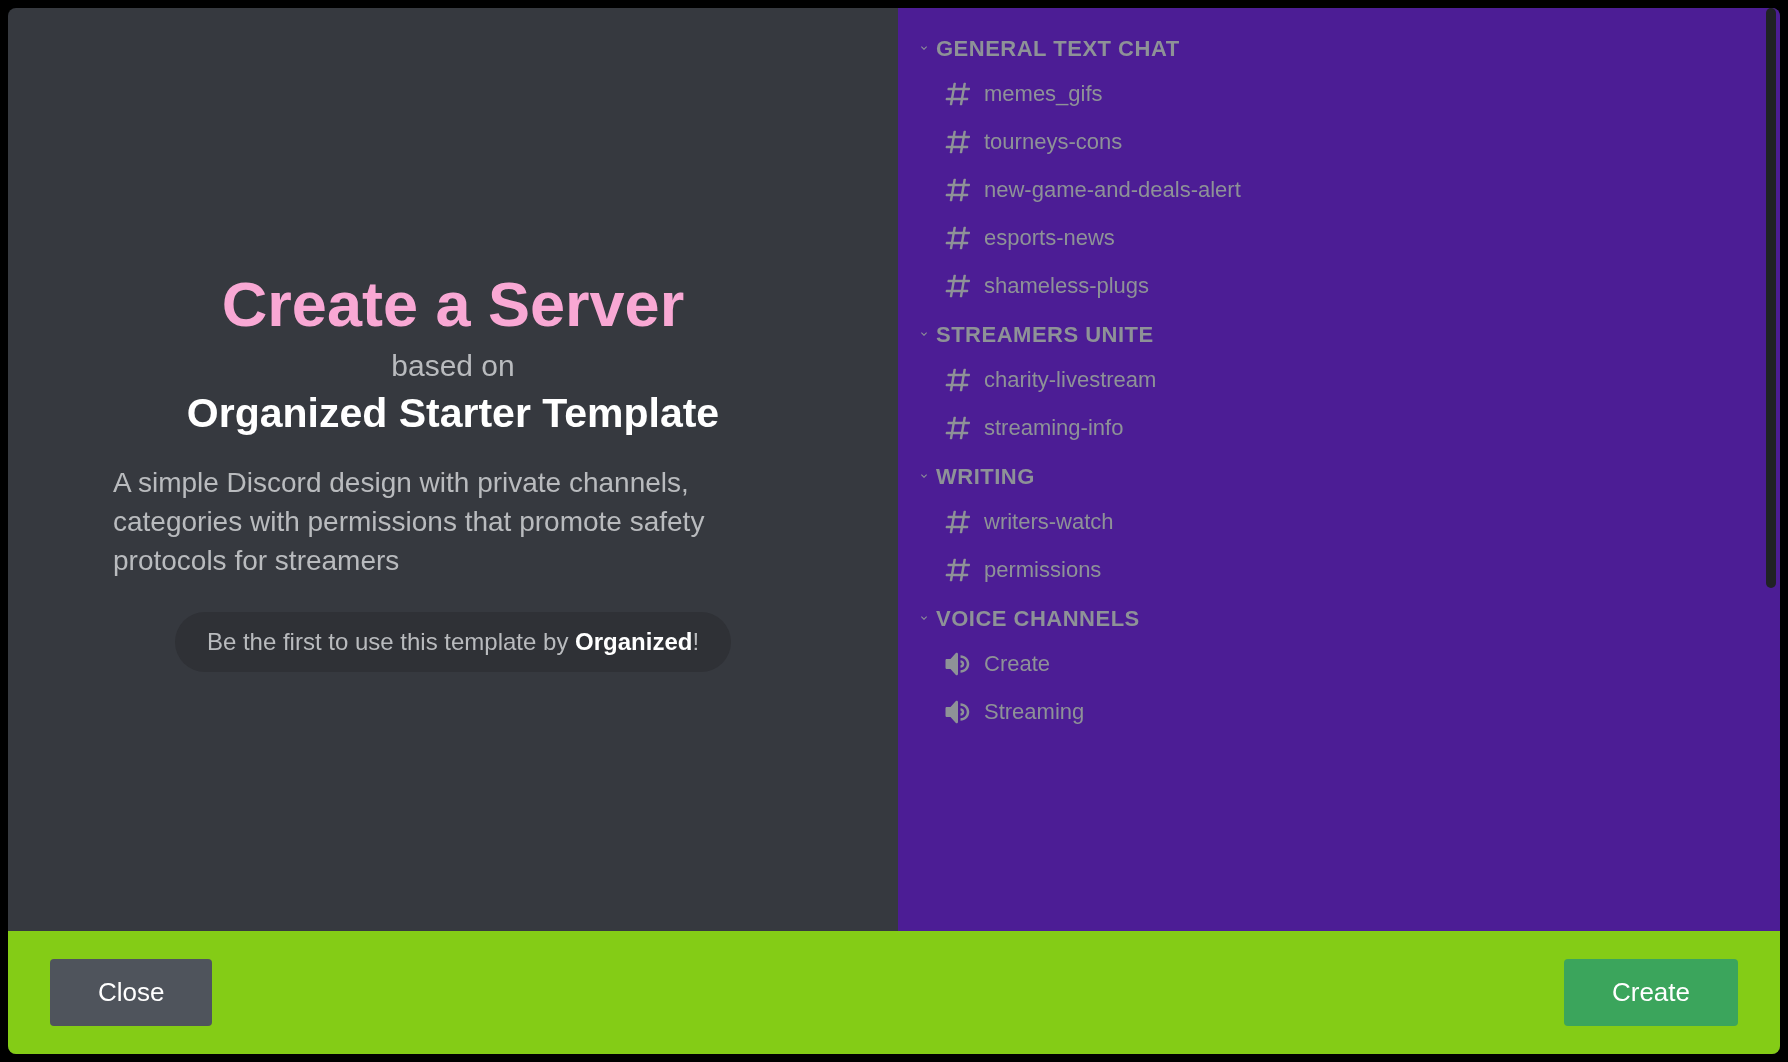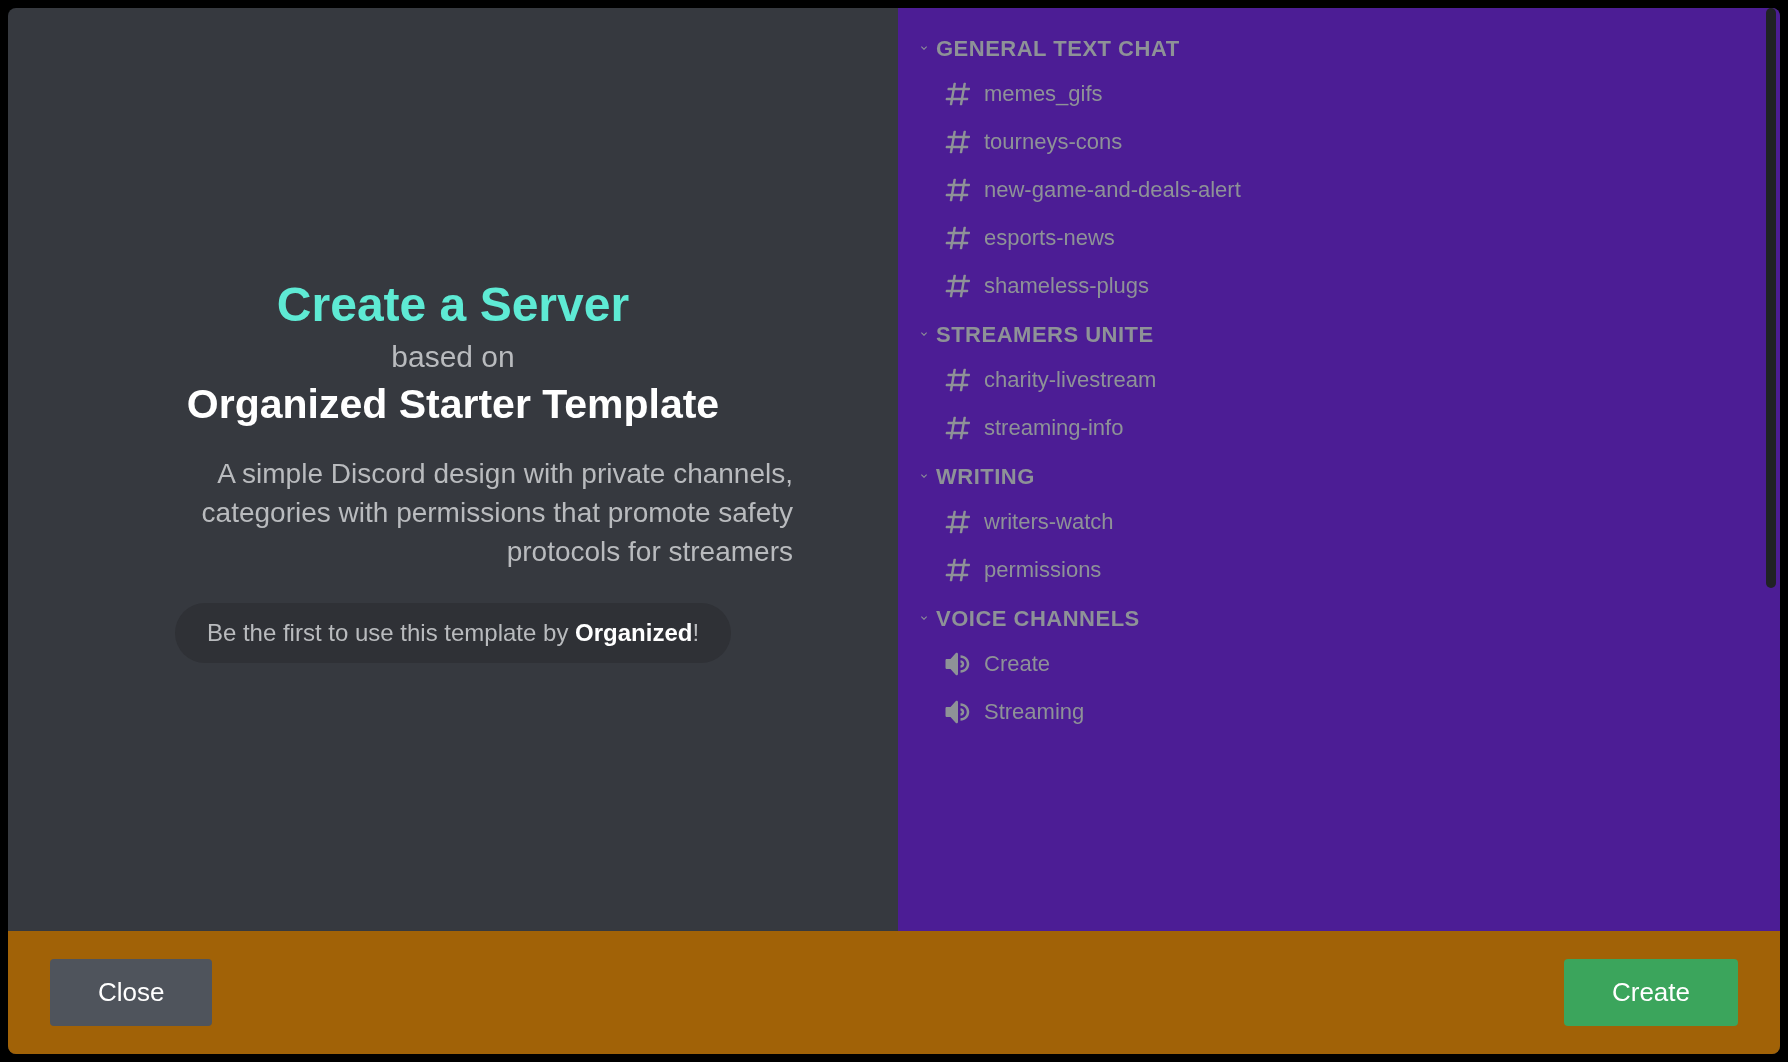--- a/index.html
+++ b/index.html
@@ -44,22 +44,22 @@
       justify-content: center;
       padding: 40px;
     }
     
     .title-section {
       text-align: center;
       margin-bottom: 24px;
     }
     
     .title-main {
-      color: #5eead4;
-      font-size: 48px;
+      color: #f9a8d4;
+      font-size: 63px;
       font-weight: 700;
       line-height: 1.2;
     }
     
     .title-sub {
       color: #b9bbbe;
       font-size: 30px;
       font-weight: 400;
       line-height: 1.3;
       margin-top: 4px;
@@ -70,21 +70,21 @@
       font-size: 41px;
       font-weight: 700;
       line-height: 1.2;
       margin-top: 4px;
     }
     
     .description {
       color: #b9bbbe;
       font-size: 28px;
       font-weight: 400;
-      text-align: right;
+      text-align: left;
       line-height: 1.4;
       max-width: 680px;
       margin-bottom: 32px;
     }
     
     .first-use-badge {
       background: #2f3136;
       color: #b9bbbe;
       font-size: 24px;
       padding: 16px 32px;
@@ -162,21 +162,21 @@
     
     .channel-name {
       font-weight: 500;
     }
     
     .modal-footer {
       display: flex;
       justify-content: space-between;
       align-items: center;
       padding: 28px 42px;
-      background: #a16207;
+      background: #84cc16;
       gap: 25px;
     }
     
     .btn {
       padding: 18px 48px;
       border: none;
       border-radius: 4px;
       font-size: 26px;
       font-weight: 500;
       cursor: pointer;

